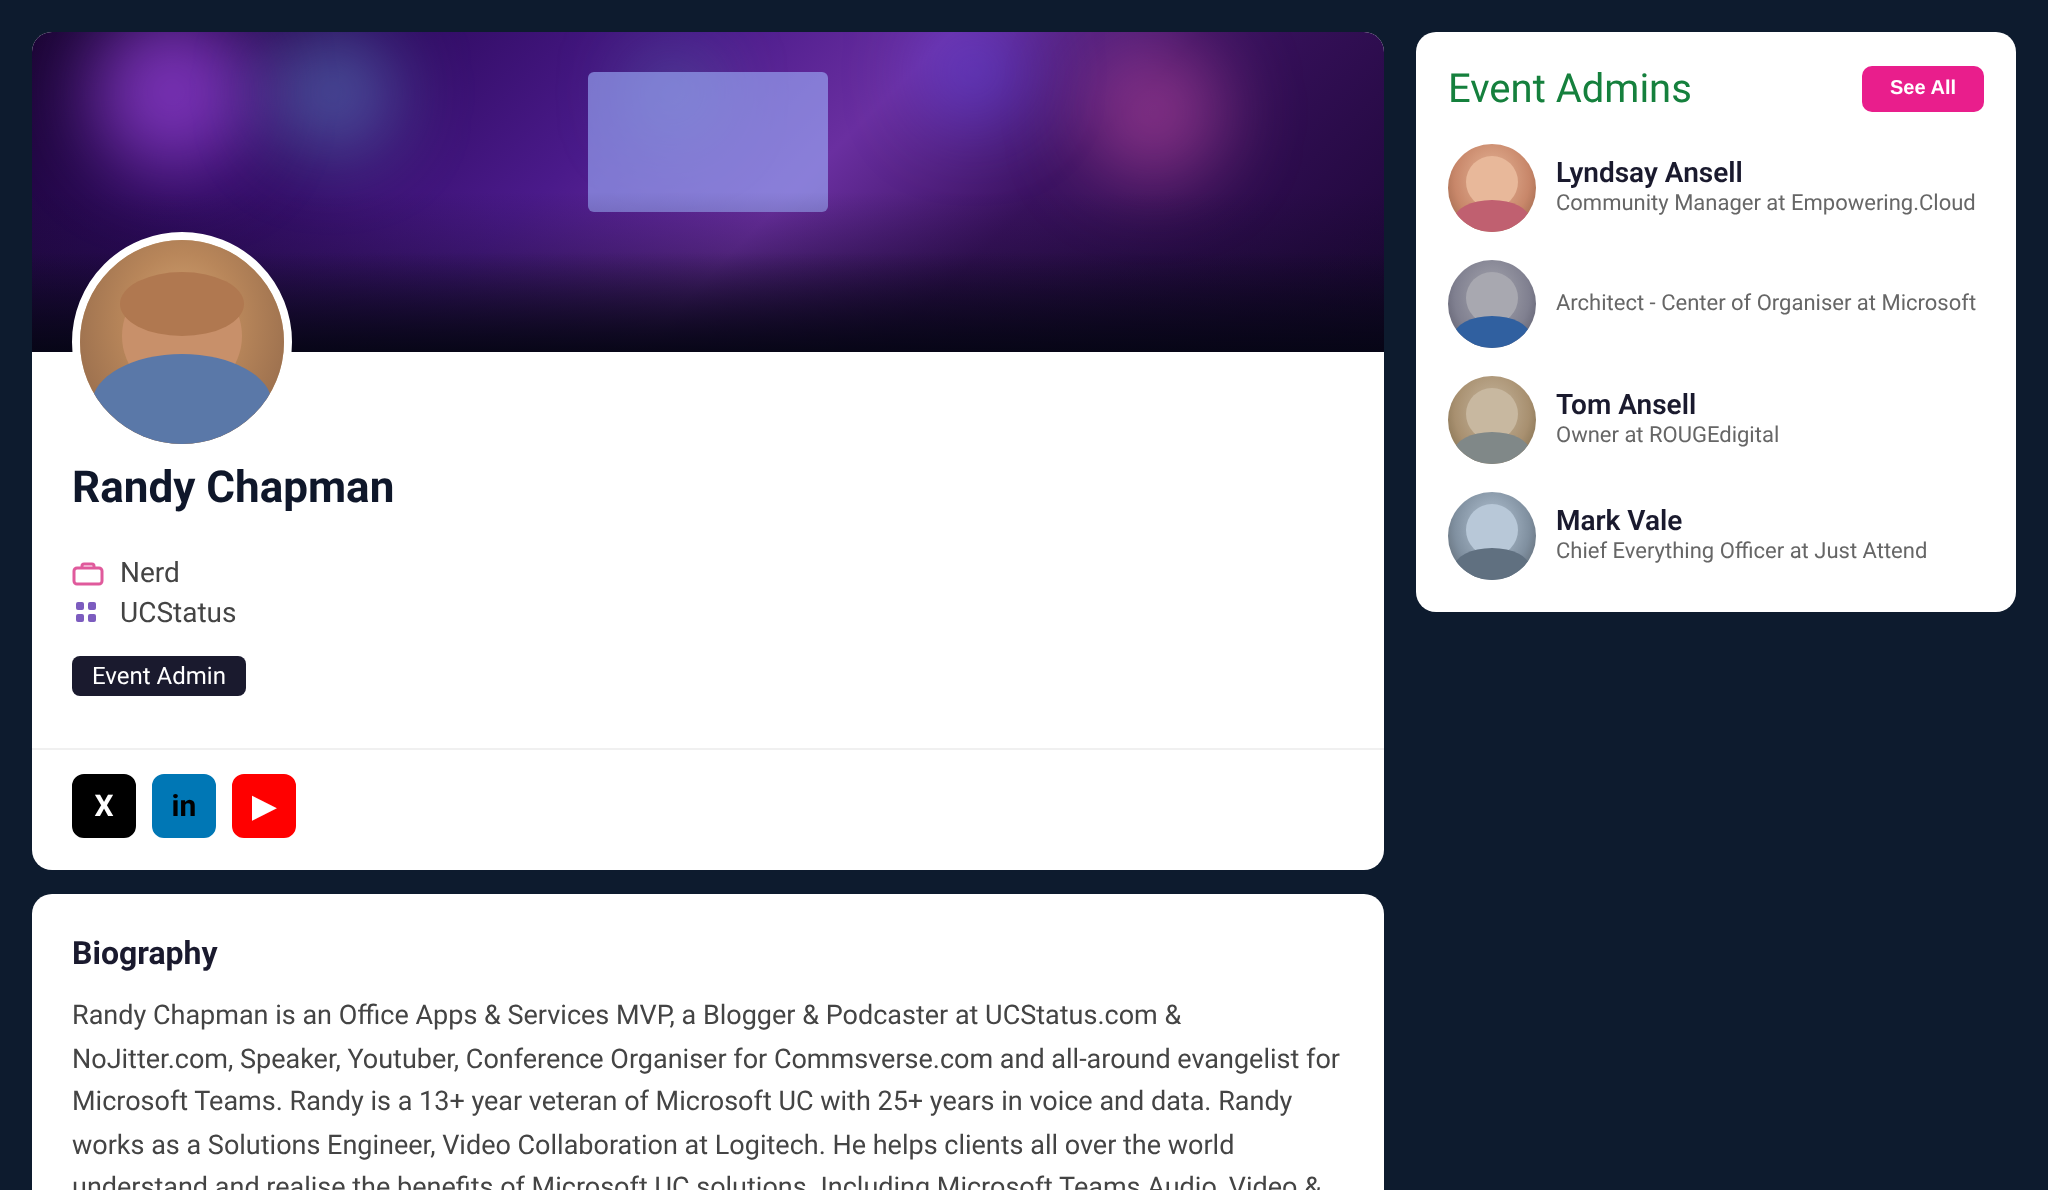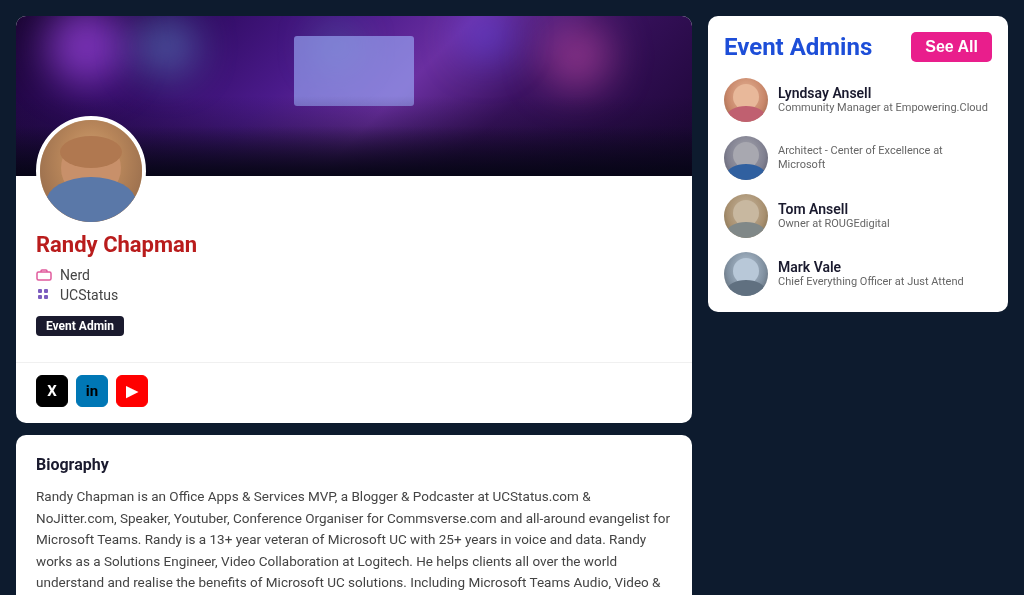--- a/index.html
+++ b/index.html
@@ -114,22 +114,22 @@
       transform: translateX(-50%);
     }
 
     .profile-info {
       padding-top: 56px;
     }
 
     .profile-name {
       font-size: 22px;
       font-weight: 700;
-      color: #b91c1c;
-      margin-bottom: 10px;
+      color: #0f172a;
+      margin-bottom: 22px;
     }
 
     .profile-meta {
       display: flex;
       flex-direction: column;
       gap: 4px;
       margin-bottom: 12px;
     }
 
     .meta-item {
@@ -149,21 +149,21 @@
       flex-shrink: 0;
     }
 
     .badge-event-admin {
       display: inline-block;
       background: #1a1a2e;
       color: #ffffff;
       font-size: 12px;
       padding: 3px 10px;
       border-radius: 4px;
-      font-weight: 700;
+      font-weight: 400;
       margin-bottom: 10px;
     }
 
     .social-links {
       display: flex;
       gap: 8px;
       padding: 12px 20px 16px 20px;
       border-top: 1px solid #f0f0f0;
     }
 
@@ -218,32 +218,32 @@
     }
 
     .admins-header {
       display: flex;
       align-items: center;
       justify-content: space-between;
       margin-bottom: 16px;
     }
 
     .admins-title {
-      font-size: 24px;
-      font-weight: 700;
-      color: #1d4ed8;
+      font-size: 20px;
+      font-weight: 400;
+      color: #15803d;
     }
 
     .see-all-btn {
       background: #e91e8c;
       color: #fff;
       border: none;
       padding: 6px 14px;
       border-radius: 5px;
-      font-size: 16px;
+      font-size: 10px;
       font-weight: 600;
       cursor: pointer;
     }
 
     .admin-list {
       display: flex;
       flex-direction: column;
       gap: 14px;
     }
 
@@ -425,21 +425,21 @@
       </div>
     </div>
         <div class="admin-item">
       <div class="admin-avatar av-martin">
         <div class="admin-avatar-face">
           <div class="face-head" style="background:#a8a8b0;"></div>
           <div class="face-body" style="background:#3060a0;"></div>
         </div>
       </div>
       <div class="admin-info">
-        <div class="admin-role">Architect - Center of Excellence at Microsoft</div>
+        <div class="admin-role">Architect - Center of Organiser at Microsoft</div>
       </div>
     </div>
         <div class="admin-item">
       <div class="admin-avatar av-tom">
         <div class="admin-avatar-face">
           <div class="face-head" style="background:#c8b8a0;"></div>
           <div class="face-body" style="background:#808888;"></div>
         </div>
       </div>
       <div class="admin-info">

